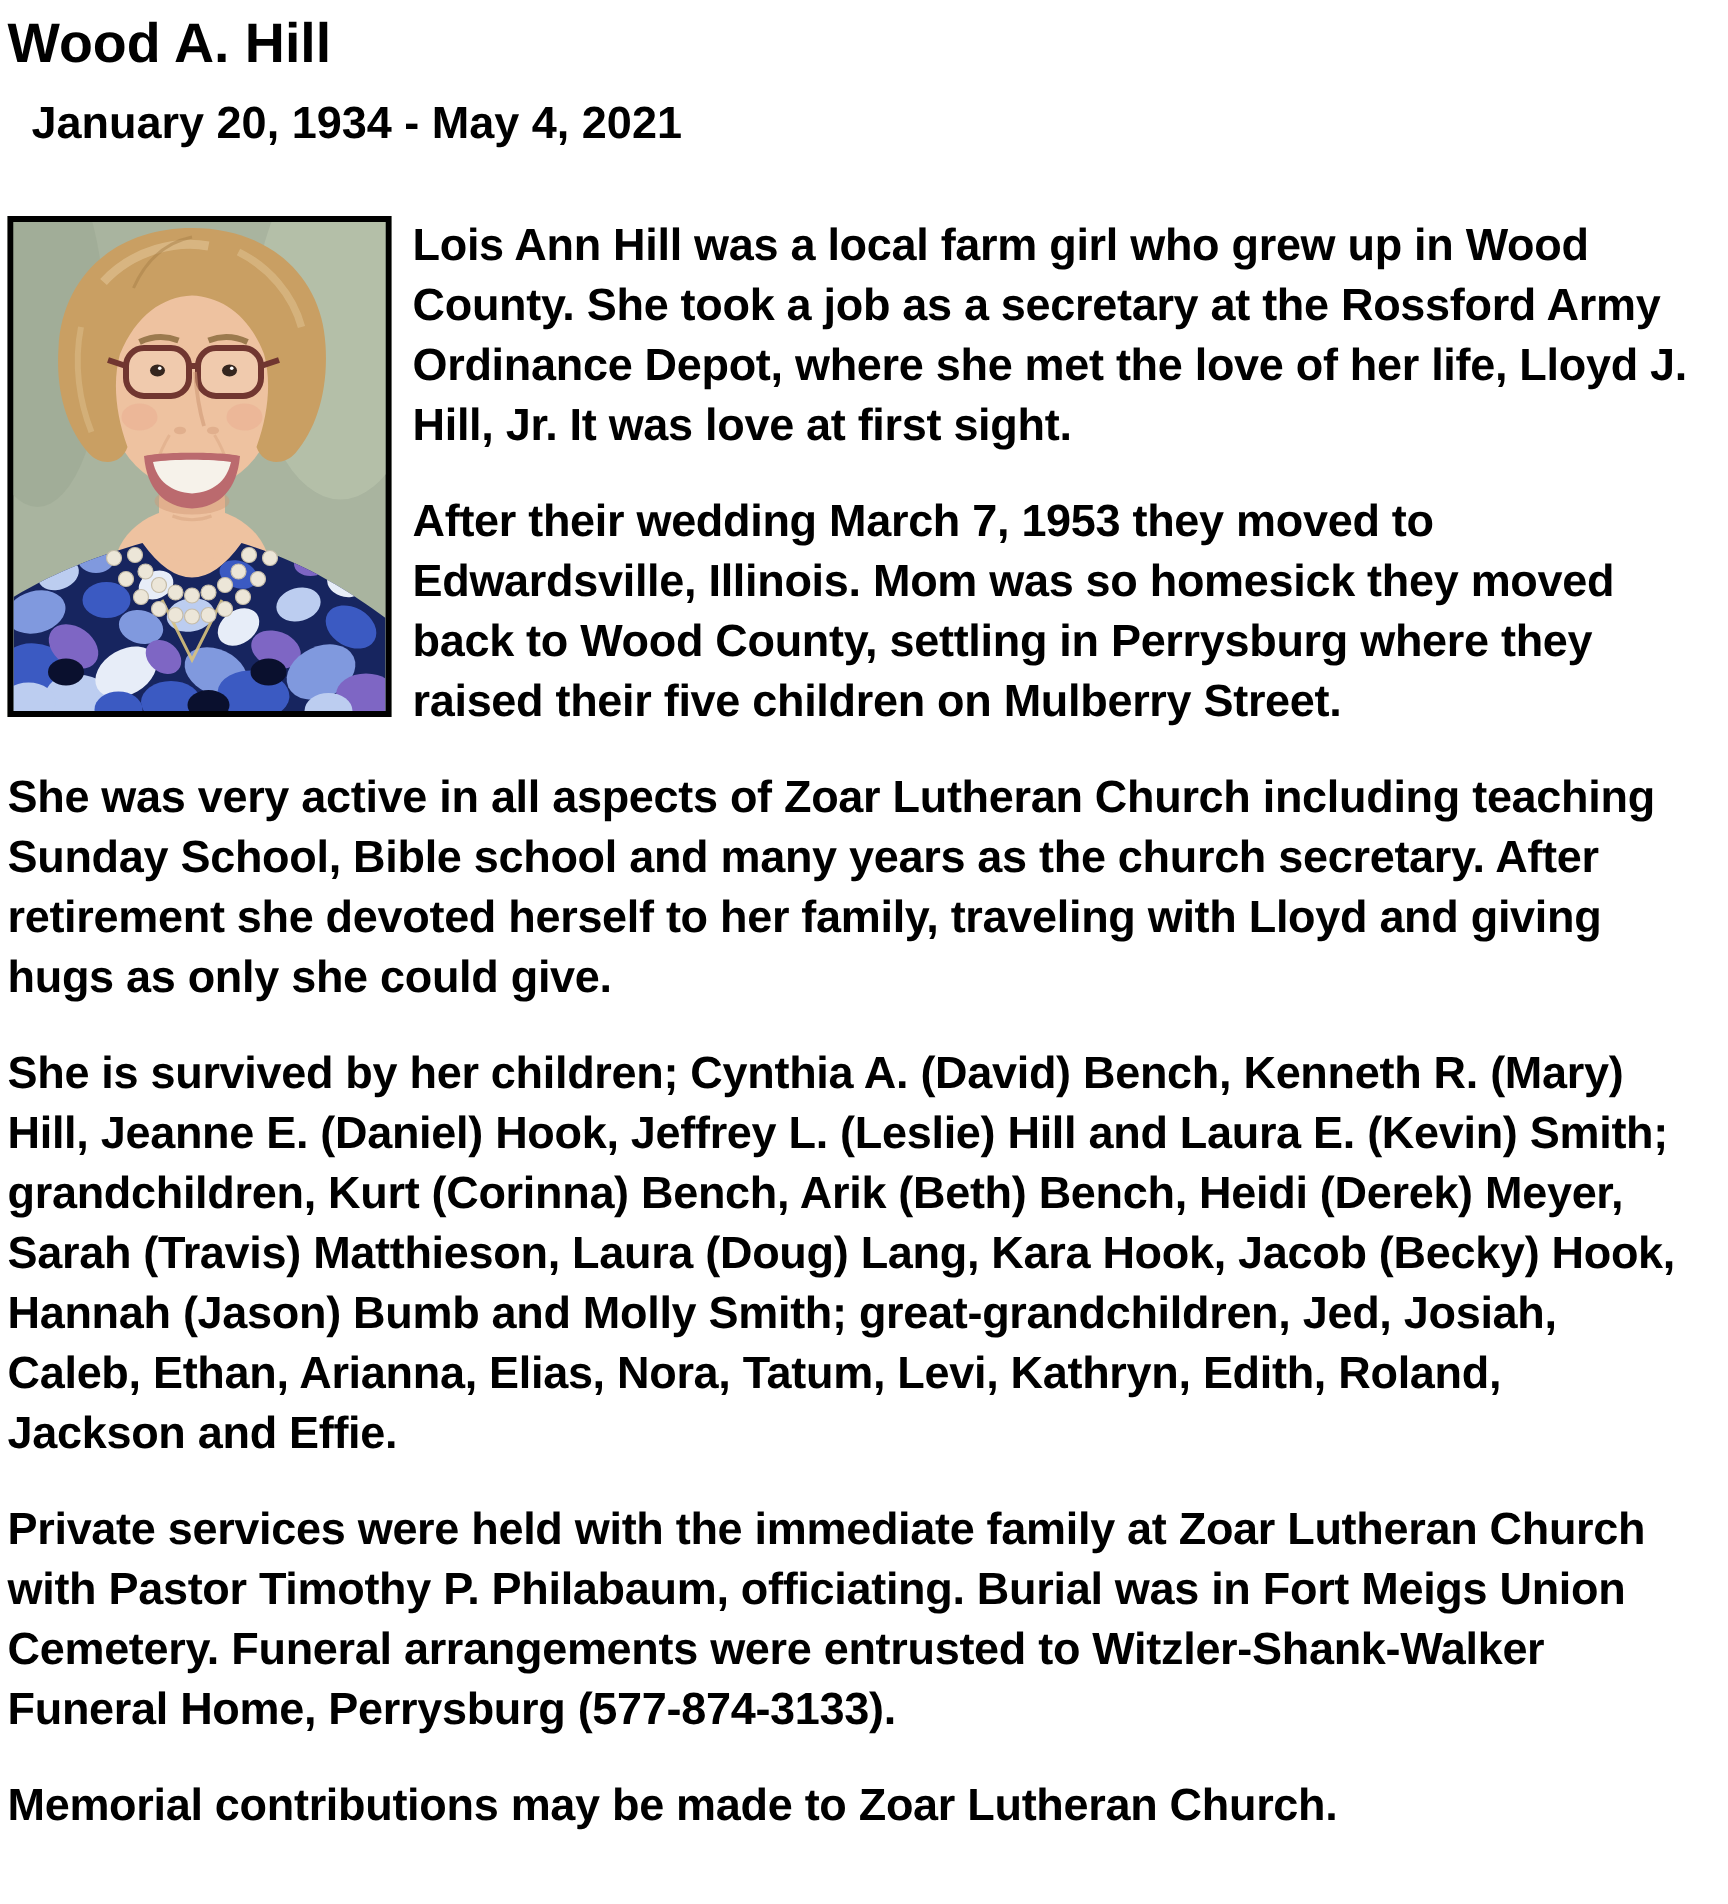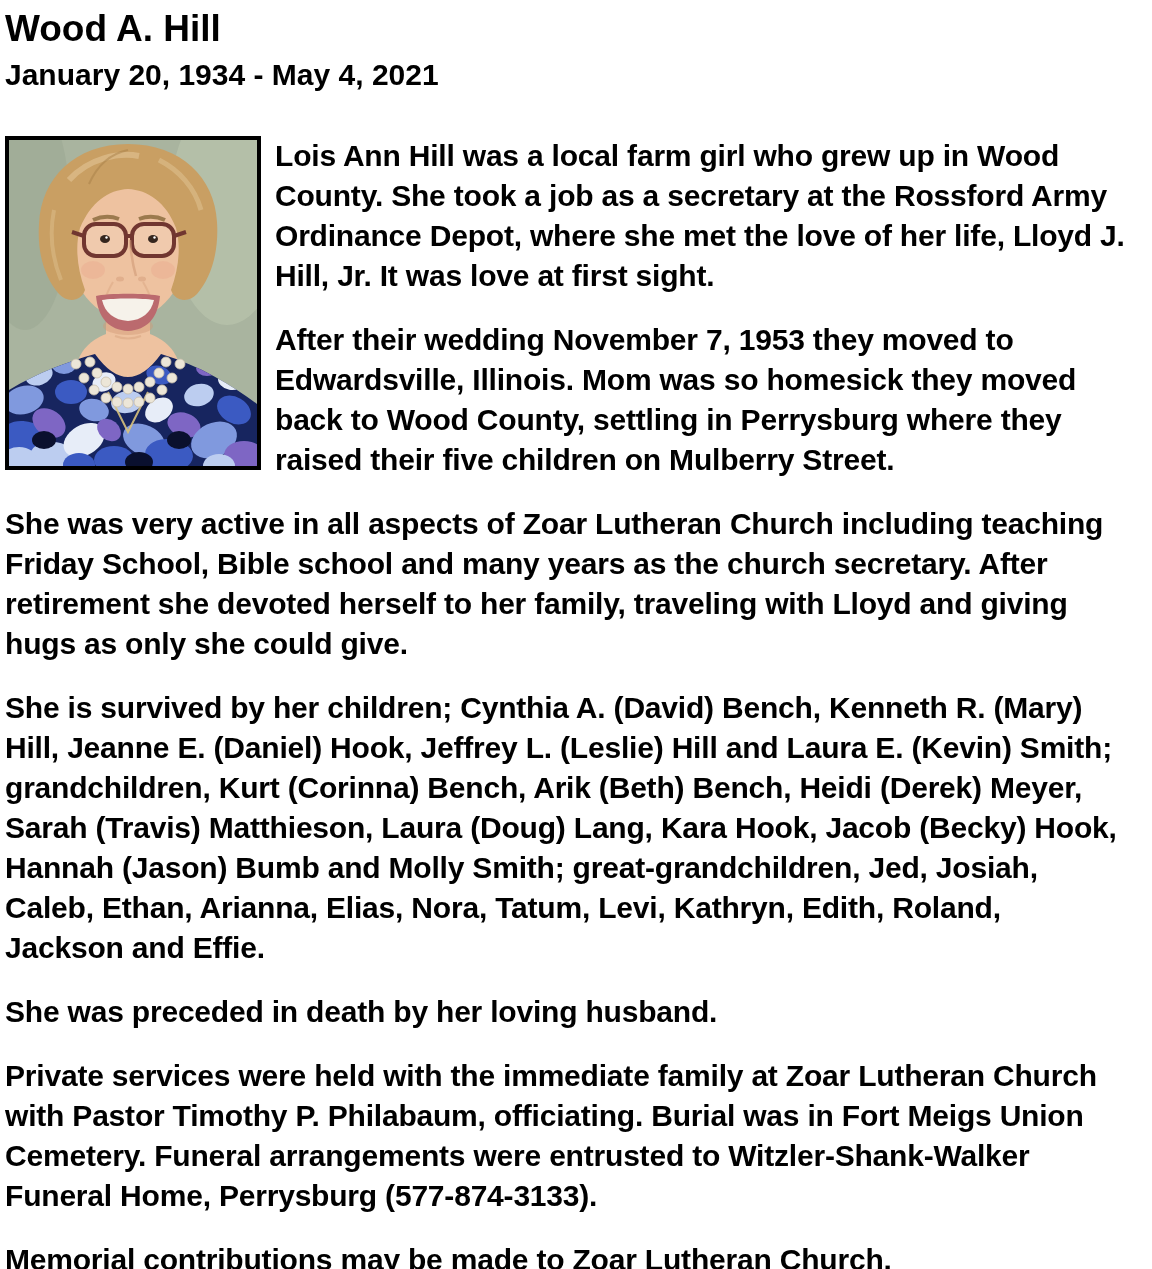--- a/index.html
+++ b/index.html
@@ -17,21 +17,21 @@
   }
   h1.page-title {
     font-size: 37px;
     line-height: 42px;
     margin: 2px 0 8px 0;
     letter-spacing: 0;
   }
   h2.life-dates {
     font-size: 30px;
     line-height: 34px;
-    margin: 0;
+    margin: 16px;
     letter-spacing: 0;
   }
   .obituary {
     margin-top: 44px;
     font-size: 30px;
     line-height: 40px;
   }
   .photo-frame {
     float: left;
     width: 248px;
@@ -198,20 +198,19 @@
 
       <g>
         <path class="ph-lips" d="M87,156 C97,153 141,153 151,156 C149,178 138,190 119,191 C100,190 89,178 87,156 Z"></path>
         <path class="ph-teeth" d="M93,160 C105,158 133,158 145,160 C142,173 133,180 119,181 C105,180 96,173 93,160 Z"></path>
         <path class="ph-stroke-shadow" d="M106,196 Q119,201 132,196" stroke-width="2" opacity="0.4"></path>
       </g>
     </svg>
   </figure>
 
   <p>Lois Ann Hill was a local farm girl who grew up in Wood County. She took a job as a secretary at the Rossford Army Ordinance Depot, where she met the love of her life, Lloyd J. Hill, Jr. It was love at first sight.</p>
-  <p>After their wedding November 7, 1953 they moved to Edwardsville, Illinois. Mom was so homesick they moved back to Wood County, settling in Perrysburg where they raised their five children on Mulberry Street.</p>
-  <p>She was very active in all aspects of Zoar Lutheran Church including teaching Friday School, Bible school and many years as the church secretary. After retirement she devoted herself to her family, traveling with Lloyd and giving hugs as only she could give.</p>
+  <p>After their wedding March 7, 1953 they moved to Edwardsville, Illinois. Mom was so homesick they moved back to Wood County, settling in Perrysburg where they raised their five children on Mulberry Street.</p>
+  <p>She was very active in all aspects of Zoar Lutheran Church including teaching Sunday School, Bible school and many years as the church secretary. After retirement she devoted herself to her family, traveling with Lloyd and giving hugs as only she could give.</p>
   <p>She is survived by her children; Cynthia A. (David) Bench, Kenneth R. (Mary) Hill, Jeanne E. (Daniel) Hook, Jeffrey L. (Leslie) Hill and Laura E. (Kevin) Smith; grandchildren, Kurt (Corinna) Bench, Arik (Beth) Bench, Heidi (Derek) Meyer, Sarah (Travis) Matthieson, Laura (Doug) Lang, Kara Hook, Jacob (Becky) Hook, Hannah (Jason) Bumb and Molly Smith; great-grandchildren, Jed, Josiah, Caleb, Ethan, Arianna, Elias, Nora, Tatum, Levi, Kathryn, Edith, Roland, Jackson and Effie.</p>
-  <p>She was preceded in death by her loving husband.</p>
   <p>Private services were held with the immediate family at Zoar Lutheran Church with Pastor Timothy P. Philabaum, officiating. Burial was in Fort Meigs Union Cemetery. Funeral arrangements were entrusted to Witzler-Shank-Walker Funeral Home, Perrysburg (577-874-3133).</p>
   <p>Memorial contributions may be made to Zoar Lutheran Church.</p>
 
 </article>
 
 </body></html>

